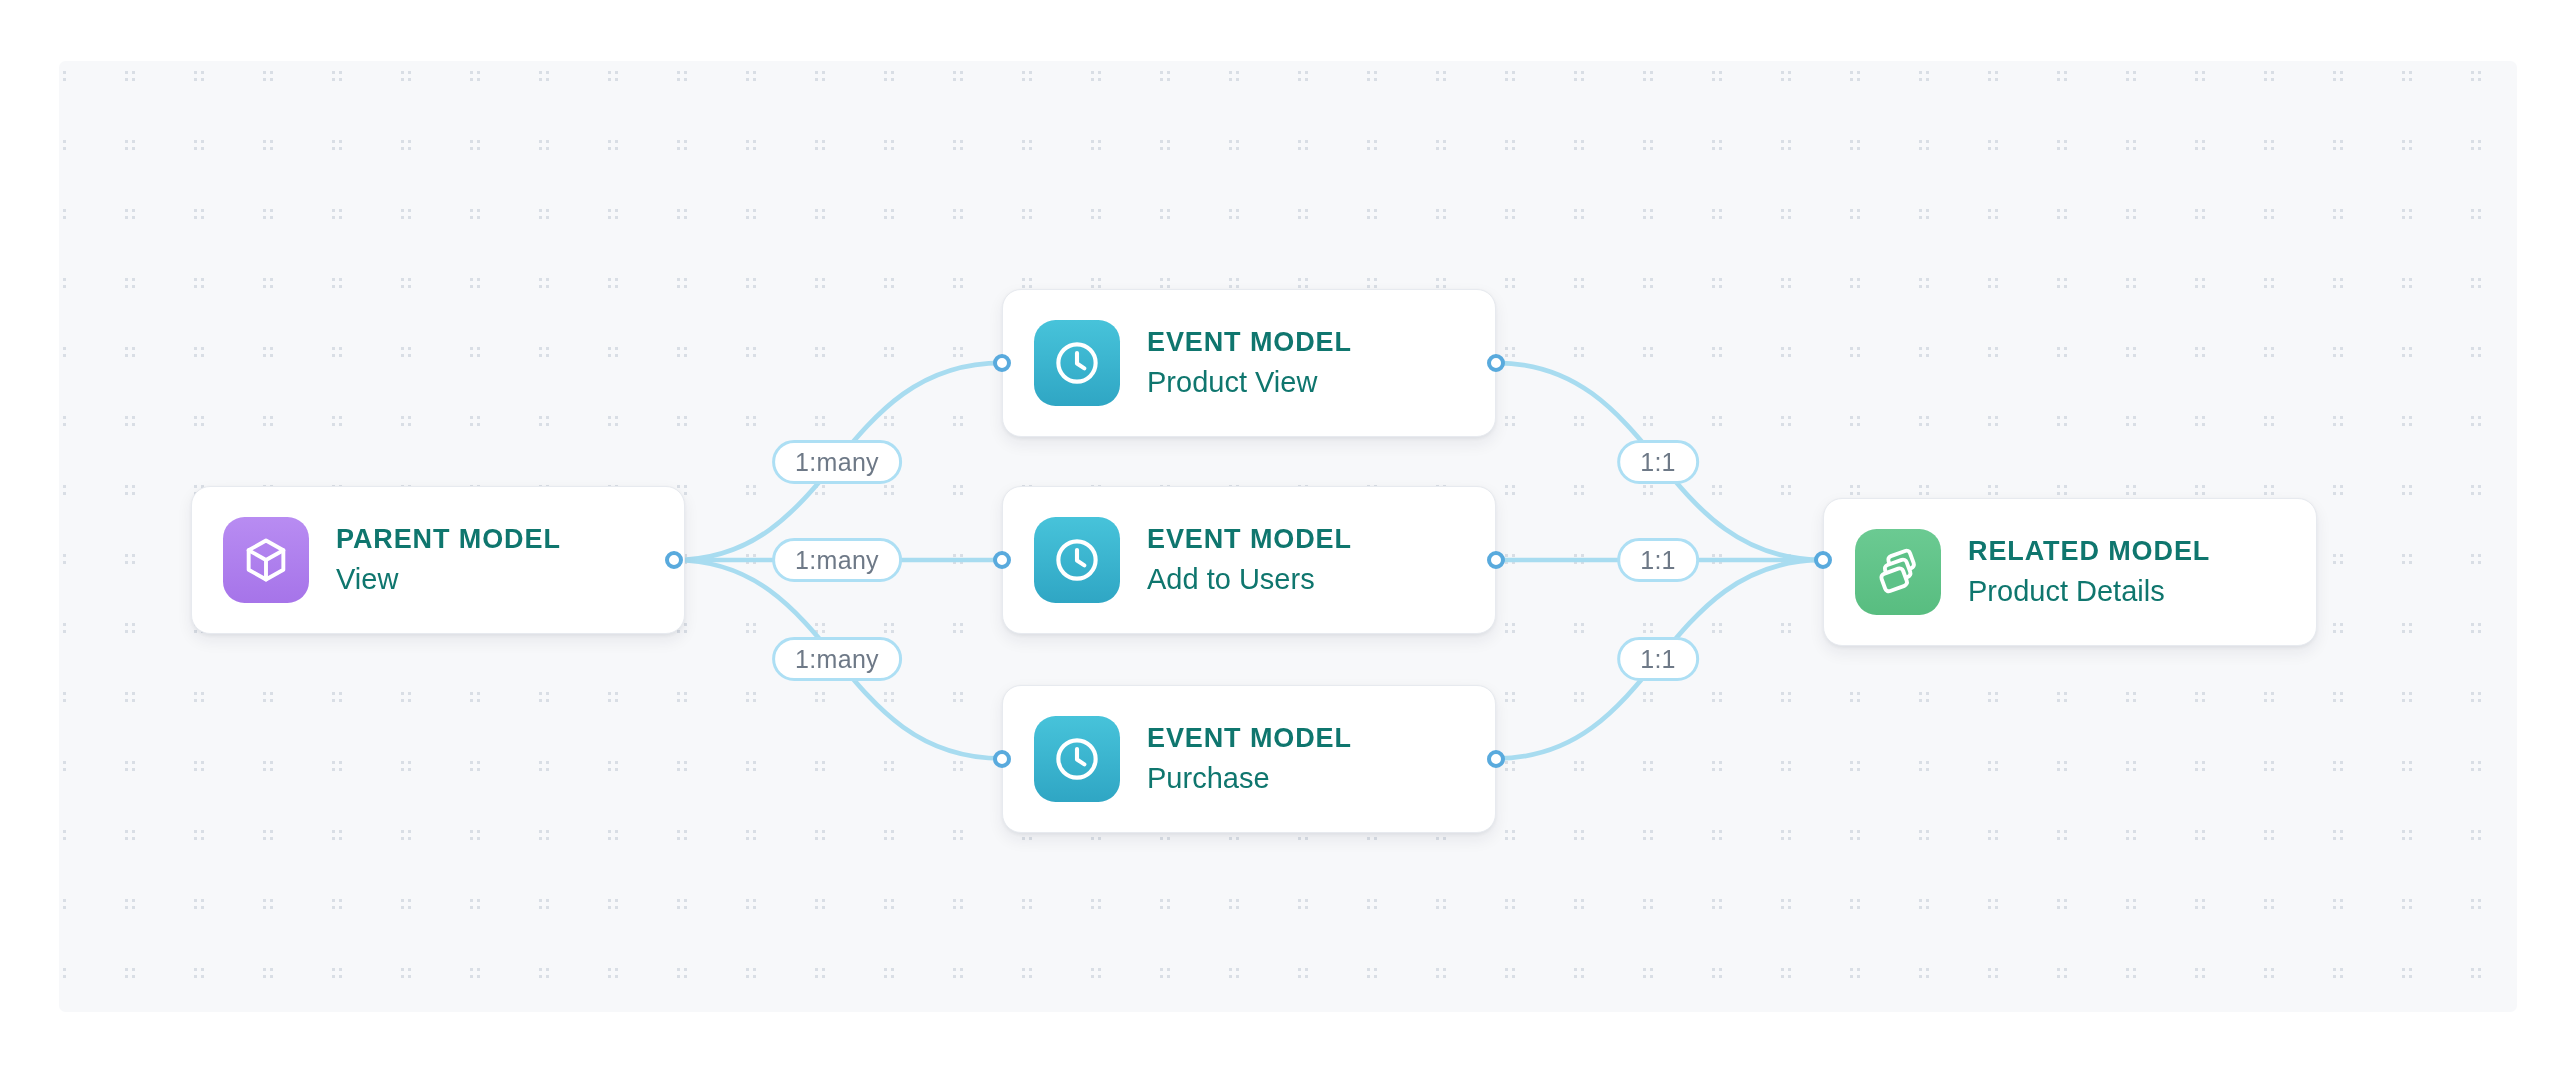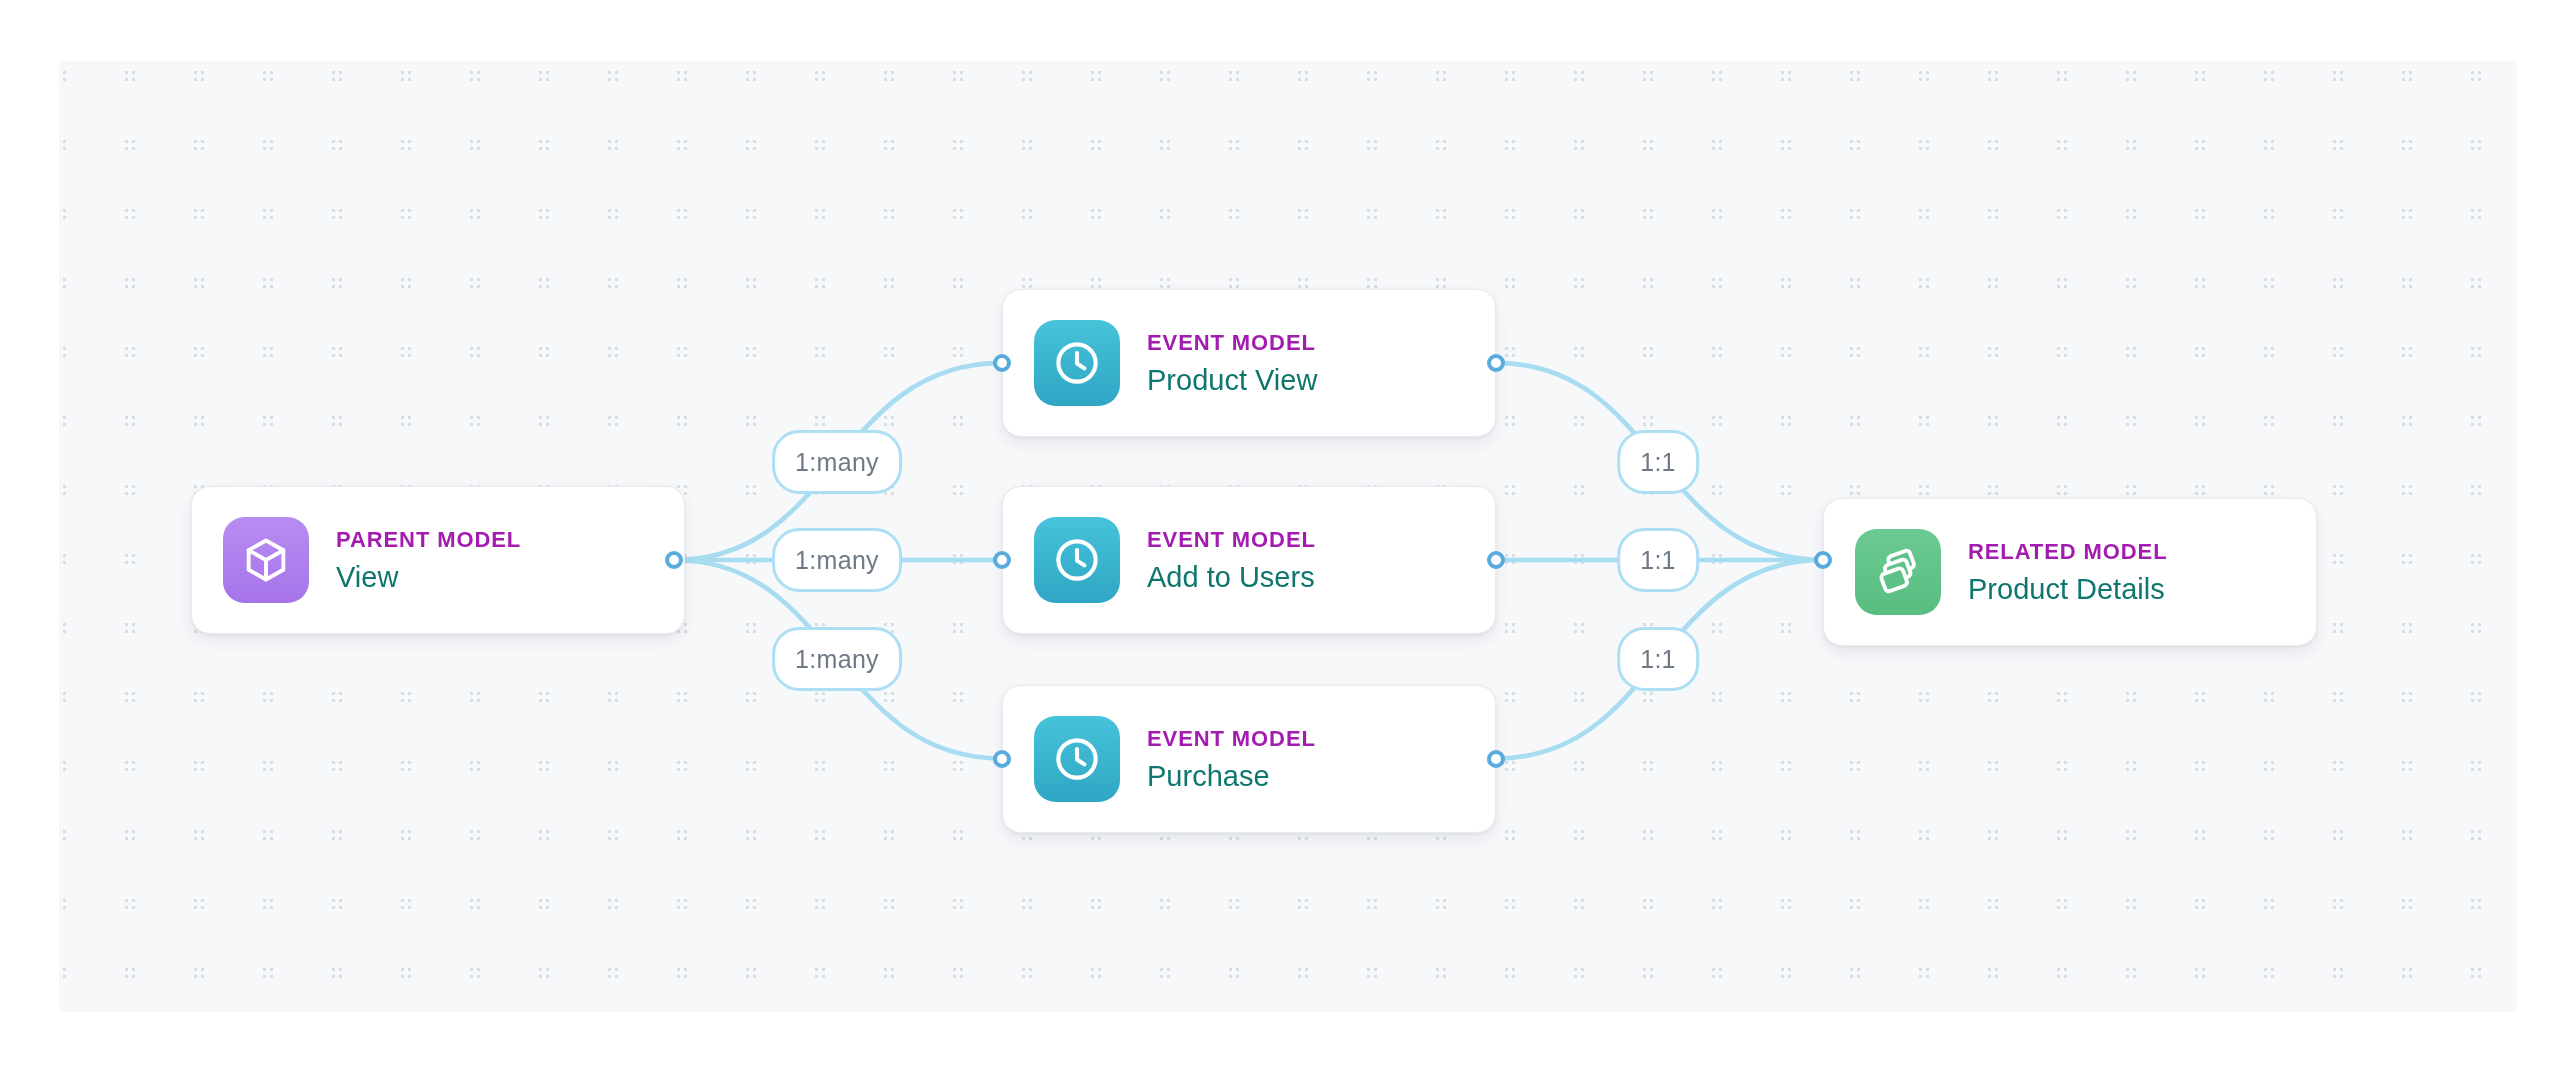--- a/index.html
+++ b/index.html
@@ -43,32 +43,32 @@
   .n-related{left:1823px;top:498px;}
   .node-icon{
     width:86px;height:86px;border-radius:21.5px;flex:0 0 auto;
     display:flex;align-items:center;justify-content:center;
   }
   .ic-purple{background:linear-gradient(180deg,#b88cf2,#a674e9);}
   .ic-teal  {background:linear-gradient(180deg,#47c3da,#2fa6c4);}
   .ic-green {background:linear-gradient(180deg,#6bca92,#58bd80);}
   .node-icon svg{width:52px;height:52px;display:block;}
   .node-text{margin-left:27px;display:flex;flex-direction:column;}
-  .node-type{font-size:22px;font-weight:700;color:#a21caf;letter-spacing:0.9px;line-height:1;}
+  .node-type{font-size:27px;font-weight:700;color:#0f766e;letter-spacing:0.9px;line-height:1;}
   .node-name{font-size:29px;font-weight:500;color:#0f766e;line-height:1;margin-top:12px;}
   
   .handle{
     position:absolute;width:18px;height:18px;box-sizing:border-box;
     background:#ffffff;border:4.7px solid #59aadd;border-radius:50%;
     transform:translate(-50%,-50%);
   }
   
   .edge-label{
     position:absolute;transform:translate(-50%,-50%);
-    height:64px;box-sizing:border-box;
+    height:44px;box-sizing:border-box;
     padding:0 20px;
     background:#ffffff;border:3px solid #addff4;border-radius:27px;
     display:flex;align-items:center;justify-content:center;
     font-size:25px;font-weight:500;color:#6e7987;letter-spacing:0.3px;
     white-space:nowrap;
   }
   .el1{left:837px;top:462px;}
   .el2{left:837px;top:560px;}
   .el3{left:837px;top:659px;}
   .el4{left:1658px;top:462px;}

